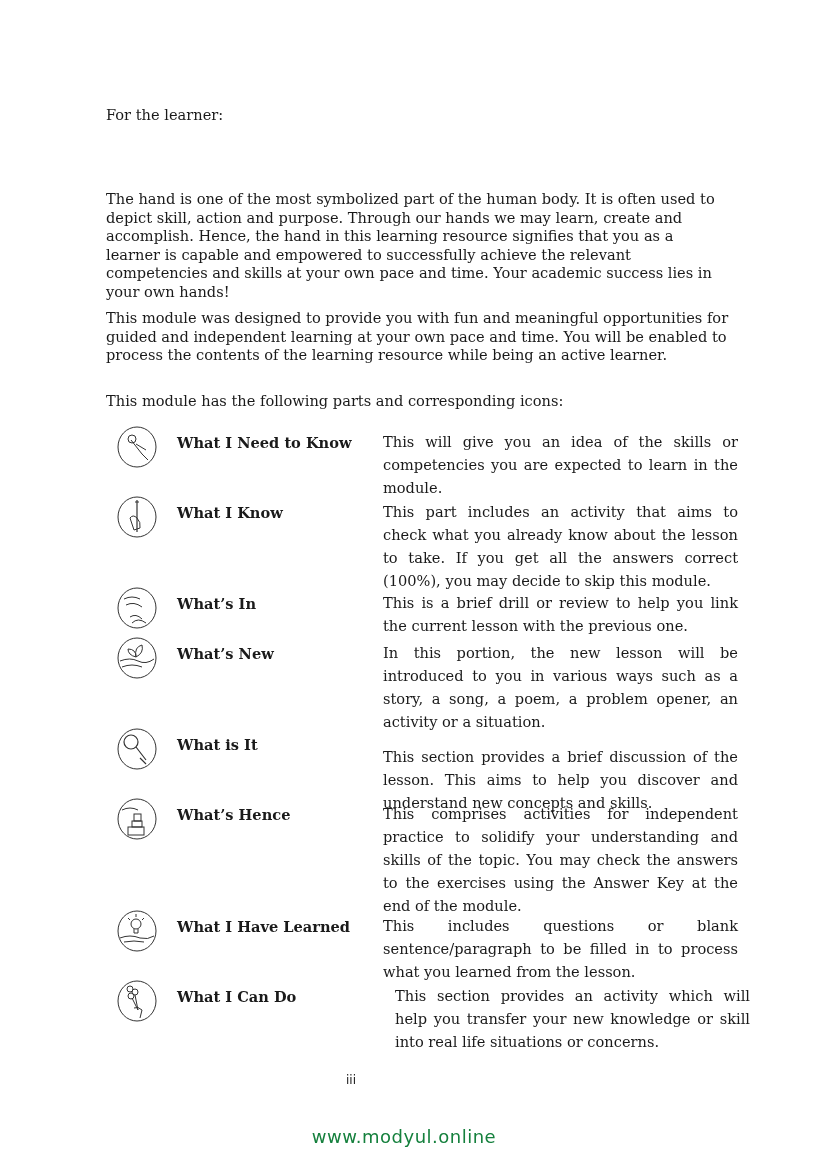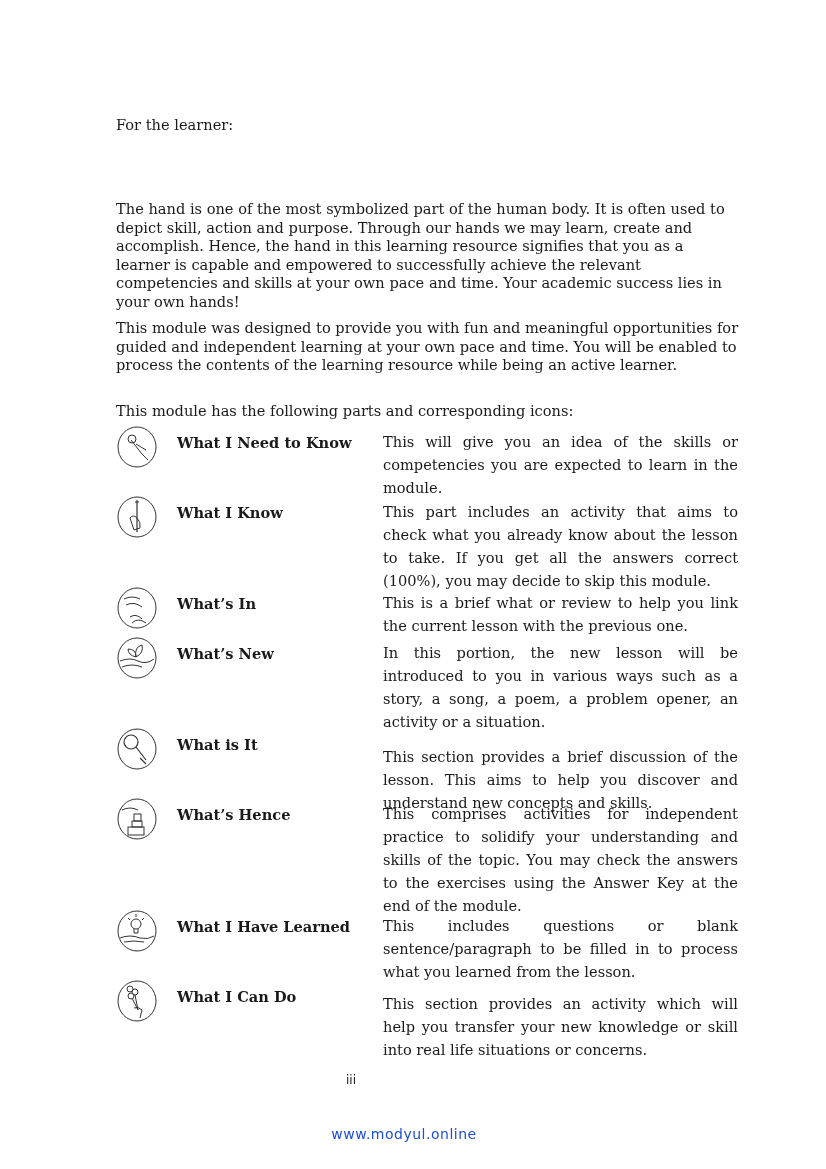--- a/index.html
+++ b/index.html
@@ -1,26 +1,26 @@
 <!DOCTYPE html>
 <html><head>
 <meta charset="utf-8">
 <style>
   html, body { margin:0; padding:0; background:#ffffff; }
   body { width:826px; height:1169px; position:relative; overflow:hidden; color:#1a1a1a;
          font-family:"DejaVu Serif", "Liberation Serif", serif; }
   .page { position:absolute; left:0; top:0; width:826px; height:1169px; }
-  .para { position:absolute; left:100px; width:625px; font-size:14.6px; line-height:18.5px; margin:16px; }
+  .para { position:absolute; left:100px; width:625px; font-size:14.6px; line-height:18.5px; margin:6px; }
   .row { position:absolute; left:116px; width:625px; }
   .icon { position:absolute; left:0; top:-4px; width:42px; height:42px; }
   .icon svg { width:42px; height:42px; }
   .title { position:absolute; left:61px; top:4px; font-weight:bold; font-size:14.6px; white-space:nowrap; }
   .desc { position:absolute; left:267px; width:355px; font-size:14.6px; line-height:23px; text-align:justify; text-align-last:left; margin:0; }
   .pagenum { position:absolute; left:0; width:702px; top:1073px; text-align:center; font-family:"DejaVu Sans", sans-serif; font-size:12px; }
-  .watermark { position:absolute; left:0; width:808px; top:1126px; text-align:center; font-family:"DejaVu Sans", sans-serif; font-size:14px; color:#1d4ed8; letter-spacing:0.5px; }
+  .watermark { position:absolute; left:0; width:808px; top:1126px; text-align:center; font-family:"DejaVu Sans", sans-serif; font-size:18px; color:#15803d; letter-spacing:0.5px; }
 </style>
 </head>
 <body>
 
 <div class="page">
 
   <p class="para" style="top:100px;">For the learner:</p>
   <p class="para" style="top:184px;">The hand is one of the most symbolized part of the human body. It is often used to depict skill, action and purpose. Through our hands we may learn, create and accomplish. Hence, the hand in this learning resource signifies that you as a learner is capable and empowered to successfully achieve the relevant competencies and skills at your own pace and time. Your academic success lies in your own hands!</p>
   <p class="para" style="top:386px;">This module has the following parts and corresponding icons:</p>
   <p class="para" style="top:303px;">This module was designed to provide you with fun and meaningful opportunities for guided and independent learning at your own pace and time. You will be enabled to process the contents of the learning resource while being an active learner.</p>
@@ -50,21 +50,21 @@
   </div>
 
   <div class="row" style="top:591px;">
     <span class="icon">
       <svg viewBox="0 0 42 42">
           <ellipse cx="21" cy="21" rx="19" ry="20" fill="none" stroke="#333" stroke-width="1"></ellipse>
           <path d="M8 12 Q16 8 24 12 M10 18 Q18 14 26 20 M14 30 Q20 26 26 32 M16 36 Q22 30 30 36" fill="none" stroke="#333" stroke-width="1"></path>
         </svg>
     </span>
     <span class="title">What’s In</span>
-    <p class="desc" style="top:0px;">This is a brief what or review to help you link the current lesson with the previous one.</p>
+    <p class="desc" style="top:0px;">This is a brief drill or review to help you link the current lesson with the previous one.</p>
   </div>
 
   <div class="row" style="top:641px;">
     <span class="icon">
       <svg viewBox="0 0 42 42">
           <ellipse cx="21" cy="21" rx="19" ry="20" fill="none" stroke="#333" stroke-width="1"></ellipse>
           <path d="M20 20 Q18 10 26 8 Q28 16 20 20 M20 20 Q12 18 12 12 Q20 12 20 20" fill="none" stroke="#333" stroke-width="1"></path>
           <path d="M4 24 Q14 20 22 24 Q30 28 38 22 M6 30 Q16 26 26 30" fill="none" stroke="#333" stroke-width="1"></path>
         </svg>
     </span>
@@ -115,18 +115,18 @@
     <span class="icon">
       <svg viewBox="0 0 42 42">
           <ellipse cx="21" cy="21" rx="19" ry="20" fill="none" stroke="#333" stroke-width="1"></ellipse>
           <circle cx="14" cy="9" r="3" fill="none" stroke="#333" stroke-width="1"></circle>
           <circle cx="19" cy="12" r="3" fill="none" stroke="#333" stroke-width="1"></circle>
           <circle cx="15" cy="16" r="3" fill="none" stroke="#333" stroke-width="1"></circle>
           <path d="M16 18 L22 30 M19 15 L22 30 M18 28 Q22 26 26 30 L24 38" fill="none" stroke="#333" stroke-width="1"></path>
         </svg>
     </span>
     <span class="title">What I Can Do</span>
-    <p class="desc" style="top:8px;">This section provides an activity which will help you transfer your new knowledge or skill into real life situations or concerns.</p>
+    <p class="desc" style="top:0px;margin-left:12px;">This section provides an activity which will help you transfer your new knowledge or skill into real life situations or concerns.</p>
   </div>
 
   <div class="pagenum">iii</div>
   <div class="watermark">www.modyul.online</div>
 </div>
 
 </body></html>

